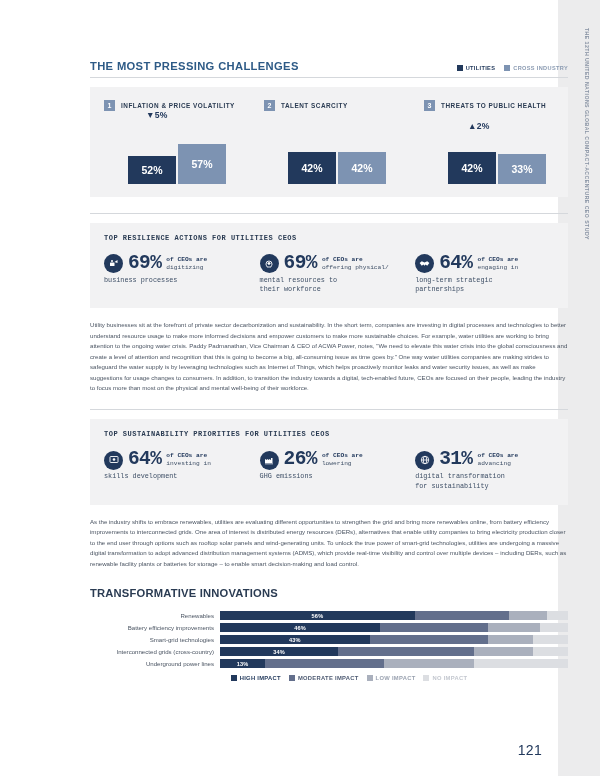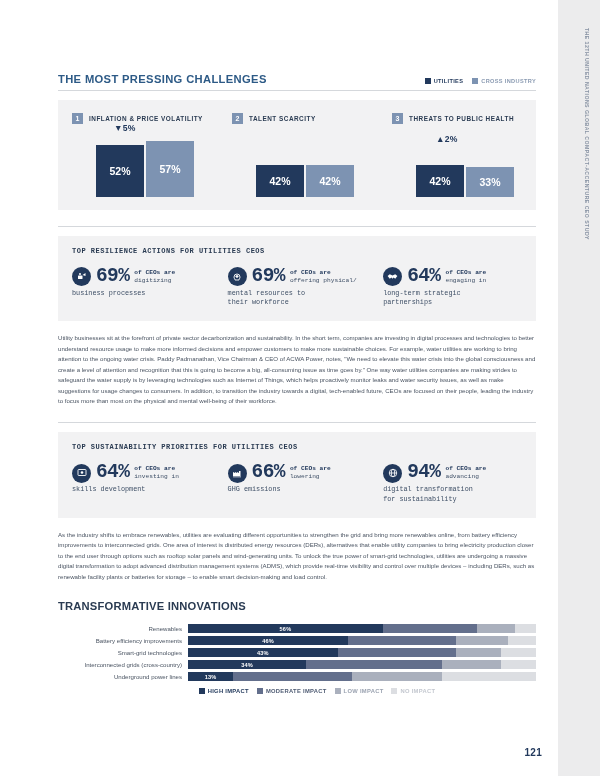--- a/index.html
+++ b/index.html
@@ -17,21 +17,21 @@
     background: #ececed;
   }
   .rail-text {
     position: absolute; right: 10px; top: 28px;
     writing-mode: vertical-rl;
     font-size: 5.2px; letter-spacing: .45px; font-weight: 700;
     color: #8792a3; white-space: nowrap;
   }
   .page-num {
     position: absolute; right: 58px; bottom: 18px;
-    font-size: 10px; font-weight: 700; color: #22395c; letter-spacing:.3px;
+    font-size: 14px; font-weight: 400; color: #22395c; letter-spacing:.3px;
   }
 
   
   .sec-head {
     color: #2d5a86; font-size: 11.2px; font-weight: 700;
     letter-spacing: .35px; text-transform: uppercase;
   }
   .sec-rule { height:1px; background:#d5d8dc; margin-top:5px; }
 
   .content { position:absolute; left:58px; top:0; width:478px; }
@@ -109,21 +109,21 @@
 </head>
 <body>
 
 <div class="page">
 
   <div class="rail">
     <div class="rail-text">THE 12TH UNITED NATIONS GLOBAL COMPACT-ACCENTURE CEO STUDY</div>
   </div>
   <div class="page-num">121</div>
 
-  <div class="content" style="top:73px;">
+  <div class="content" style="top:60px;margin-left:32px;">
 
     <div class="top-row">
       <div class="sec-head">THE MOST PRESSING CHALLENGES</div>
       <div class="legend">
         <div class="legend-item">
           <span class="sw" style="background:#22395c"></span>
           <span class="legend-lbl">UTILITIES</span>
         </div>
         <div class="legend-item">
           <span class="sw" style="background:#7d93b2"></span>
@@ -135,22 +135,22 @@
 
     <div class="panel chal-panel">
 
       <div class="chal-col" style="left:14px; width:160px;">
         <div class="chal-head">
           <span class="num-box">1</span>
           <span class="chal-title">INFLATION &amp; PRICE VOLATILITY</span>
         </div>
         <div class="delta" style="left:42px; bottom:77px;">▼5%</div>
         <div class="bars" style="left:24px;">
-          <div class="bar dark" style="height:52px;">52%</div>
-          <div class="bar light" style="height:56px;">57%</div>
+          <div class="bar dark" style="height:28px;">52%</div>
+          <div class="bar light" style="height:40px;">57%</div>
         </div>
       </div>
 
       <div class="chal-col" style="left:174px; width:160px;">
         <div class="chal-head">
           <span class="num-box">2</span>
           <span class="chal-title">TALENT SCARCITY</span>
         </div>
         <div class="delta" style="left:42px; bottom:77px;"></div>
         <div class="bars" style="left:24px;">
@@ -273,41 +273,41 @@
           <div class="stat" style="width:168px;">
             <div class="stat-top">
               <span class="badge">
                 <svg width="12" height="12" viewBox="0 0 24 24">
                     <g fill="#fff">
                       <path d="M4 18V10l4 2V10l4 2V10l4 2V8h3v10z"></path>
                       <rect x="4" y="19" width="16" height="1.5"></rect>
                     </g>
                   </svg>
               </span>
-              <span class="pct">66%</span>
+              <span class="pct">26%</span>
               <span class="stat-lead">
                 <span>of CEOs are</span><br>
                 <span class="thin">lowering</span>
               </span>
             </div>
             <div class="stat-tail">GHG emissions</div>
           </div>
 
           <div class="stat" style="width:150px;">
             <div class="stat-top">
               <span class="badge">
                 <svg width="12" height="12" viewBox="0 0 24 24">
                     <g fill="none" stroke="#fff" stroke-width="1.7">
                       <circle cx="12" cy="12" r="7.5"></circle>
                       <ellipse cx="12" cy="12" rx="3.4" ry="7.5"></ellipse>
                       <path d="M4.5 12h15"></path>
                     </g>
                   </svg>
               </span>
-              <span class="pct">94%</span>
+              <span class="pct">31%</span>
               <span class="stat-lead">
                 <span>of CEOs are</span><br>
                 <span class="thin">advancing</span>
               </span>
             </div>
             <div class="stat-tail" style="white-space:pre-line;">digital transformation
 for sustainability</div>
           </div>
 
         </div>

